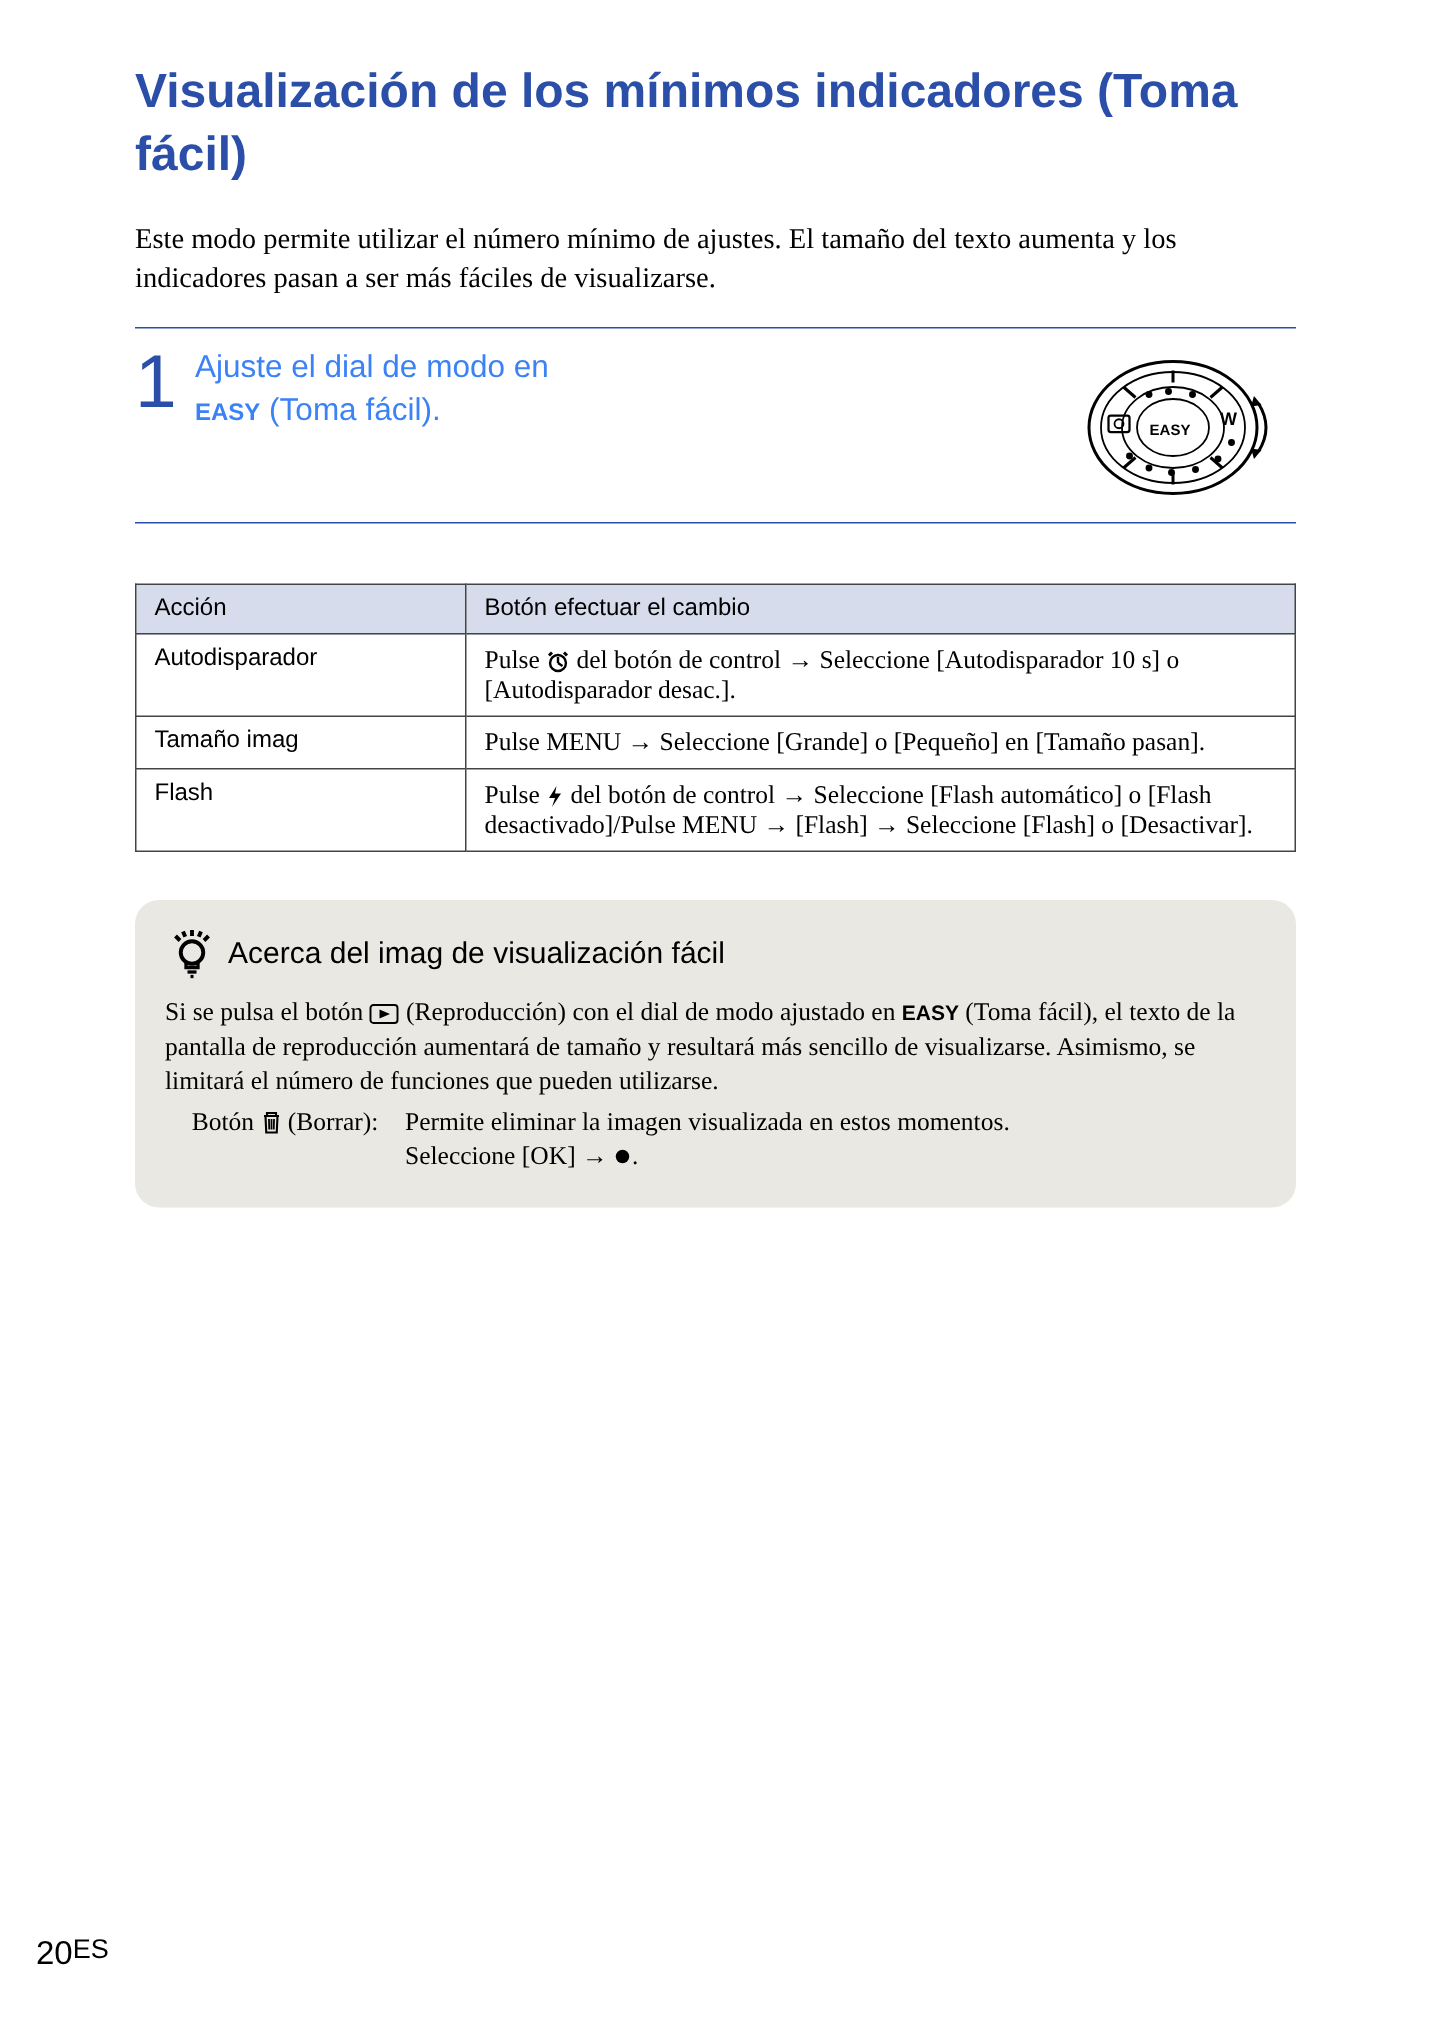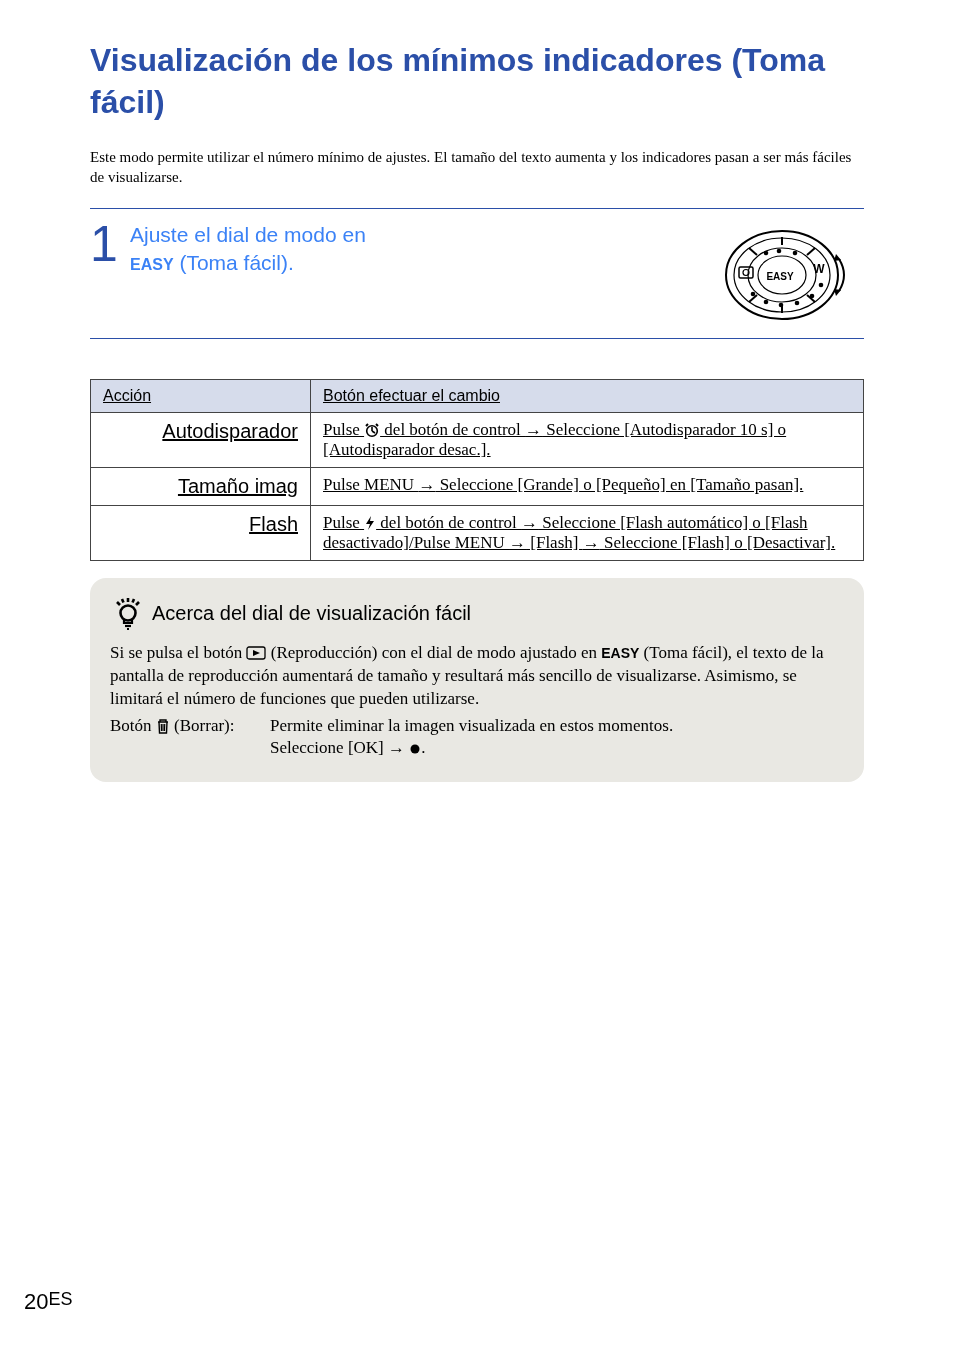--- a/index.html
+++ b/index.html
@@ -18,21 +18,21 @@
     }
     h1.title {
       font-family: Arial, Helvetica, sans-serif;
       color: #2b4fa8;
       font-size: 32px;
       font-weight: bold;
       line-height: 1.3;
       margin-bottom: 24px;
     }
     .intro {
-      font-size: 15px;
+      font-size: 19px;
       line-height: 1.35;
       margin-bottom: 20px;
     }
     .step-block {
       border-top: 1px solid #2b4fa8;
       border-bottom: 1px solid #2b4fa8;
       padding: 10px 0 10px 0;
       margin-bottom: 40px;
       position: relative;
       display: flex;
@@ -65,40 +65,38 @@
       flex-shrink: 0;
       display: flex;
       justify-content: center;
       align-items: center;
       padding-top: 4px;
     }
     table.actions {
       width: 100%;
       border-collapse: collapse;
       font-size: 17px;
-      margin-bottom: 17px;
-      text-decoration: underline;
+      margin-bottom: 32px;
     }
     table.actions th, table.actions td {
       border: 1px solid #444;
       padding: 7px 12px;
       text-align: left;
       vertical-align: top;
     }
     table.actions th {
       font-family: Arial, Helvetica, sans-serif;
       font-weight: normal;
       background: #d6dceb;
       font-size: 16px;
     }
     table.actions td.col1 {
       font-family: Arial, Helvetica, sans-serif;
       width: 220px;
-      font-size: 20px;
-      text-align: right;
+      font-size: 16px;
     }
     .arrow {
       display: inline;
     }
     .tip-box {
       background: #e9e8e3;
       border-radius: 16px;
       padding: 18px 20px 22px 20px;
     }
     .tip-heading {
@@ -121,20 +119,21 @@
     .tip-body p {
       margin-bottom: 4px;
     }
     .def-row {
       display: flex;
       margin-top: 2px;
     }
     .def-label {
       width: 160px;
       flex-shrink: 0;
+      text-align: center;
     }
     .def-value {
       flex: 1;
     }
     .inline-icon {
       display: inline-block;
       vertical-align: middle;
       position: relative;
       top: -1px;
     }
@@ -249,21 +248,21 @@
       <path d="M 15 30 L 21 30" stroke="#000" stroke-width="2.2"></path>
       <path d="M 17 33 L 19 33" stroke="#000" stroke-width="2.2"></path>
       <g stroke="#000" stroke-width="2.6">
         <line x1="18" y1="2" x2="18" y2="6"></line>
         <line x1="7" y1="6" x2="10" y2="9"></line>
         <line x1="29" y1="6" x2="26" y2="9"></line>
         <line x1="12" y1="3" x2="13.5" y2="6.5"></line>
         <line x1="24" y1="3" x2="22.5" y2="6.5"></line>
       </g>
     </svg>
-    <span>Acerca del dial de visualización fácil</span>
+    <span>Acerca del imag de visualización fácil</span>
   </div>
   <div class="tip-body">
     <p>
       <span>Si se pulsa el botón </span><svg class="inline-icon" width="20" height="14" viewBox="0 0 20 14">
           <rect x="1" y="1" width="18" height="12" rx="2" fill="none" stroke="#000" stroke-width="1.3"></rect>
           <path d="M 7 4 L 14 7 L 7 10 Z" fill="#000"></path>
         </svg><span> (Reproducción) con el dial de modo ajustado en </span><span class="easy-inline">EASY</span><span> (Toma fácil), el texto de la pantalla de reproducción aumentará de tamaño y resultará más sencillo de visualizarse. Asimismo, se limitará el número de funciones que pueden utilizarse.</span>
     </p>
     <div class="def-row">
       <div class="def-label">

